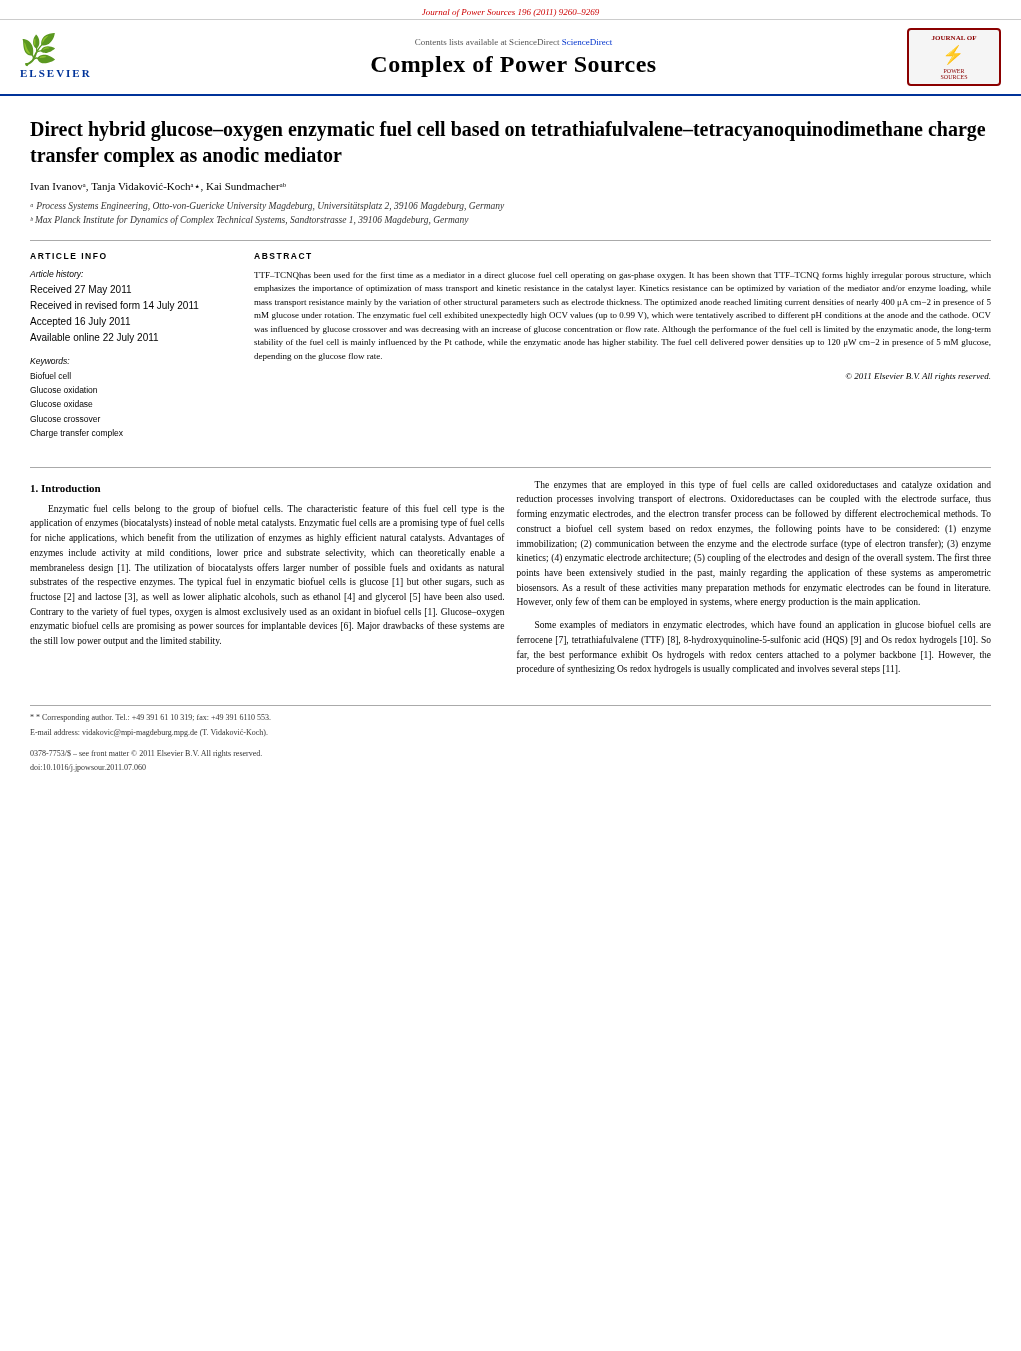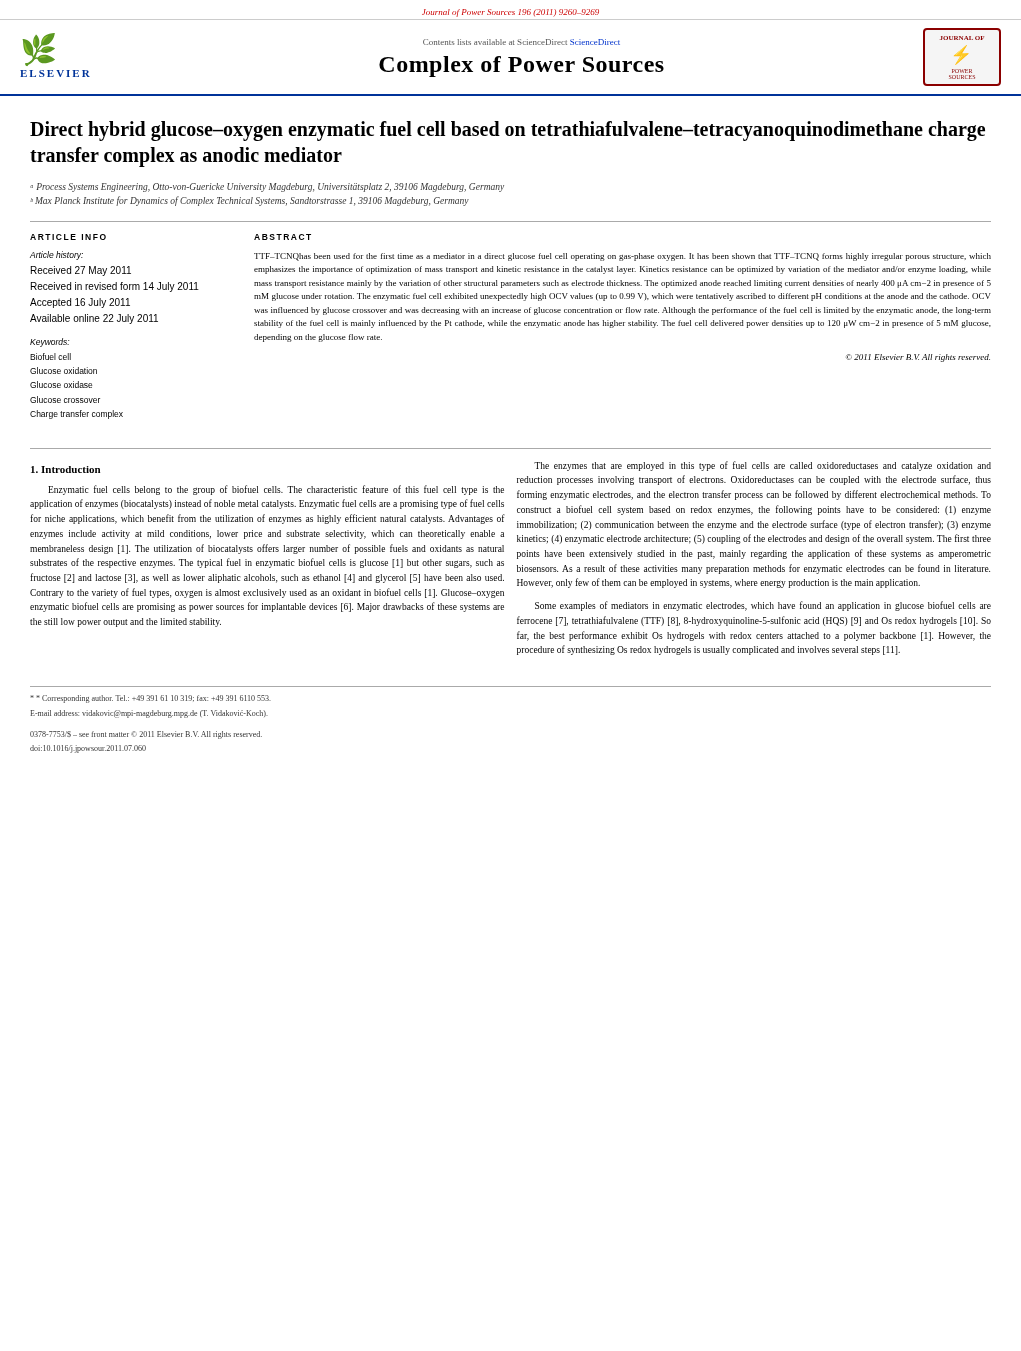--- a/index.html
+++ b/index.html
@@ -61,21 +61,21 @@
     .journal-homepage {
       font-size: 9px;
       color: #555;
       margin-top: 2px;
     }
     .journal-homepage a {
       color: #0033cc;
       text-decoration: none;
     }
     .journal-badge {
-      width: 78px;
+      width: 94px;
       flex-shrink: 0;
       margin-left: 20px;
     }
     .badge-box {
       border: 2px solid #8B0000;
       border-radius: 4px;
       padding: 4px;
       text-align: center;
       background: #f5f5f5;
     }
@@ -300,20 +300,23 @@
       <div class="badge-subtitle">POWER</div>
       <div class="badge-subtitle">SOURCES</div>
     </div>
   </div>
 </div>
 
 <div class="main-content">
 
   <div class="article-title">Direct hybrid glucose–oxygen enzymatic fuel cell based on tetrathiafulvalene–tetracyanoquinodimethane charge transfer complex as anodic mediator</div>
 
+  <div class="authors">
+    <span>Ivan Ivanovᵃ, Tanja Vidaković-Kochᵃ⋆, Kai Sundmacherᵃᵇ</span>
+  </div>
 
   <div class="affiliations">
     <div>ᵃ Process Systems Engineering, Otto-von-Guericke University Magdeburg, Universitätsplatz 2, 39106 Magdeburg, Germany</div>
     <div>ᵇ Max Planck Institute for Dynamics of Complex Technical Systems, Sandtorstrasse 1, 39106 Magdeburg, Germany</div>
   </div>
 
   <hr class="divider">
 
   <div class="two-col">
 

